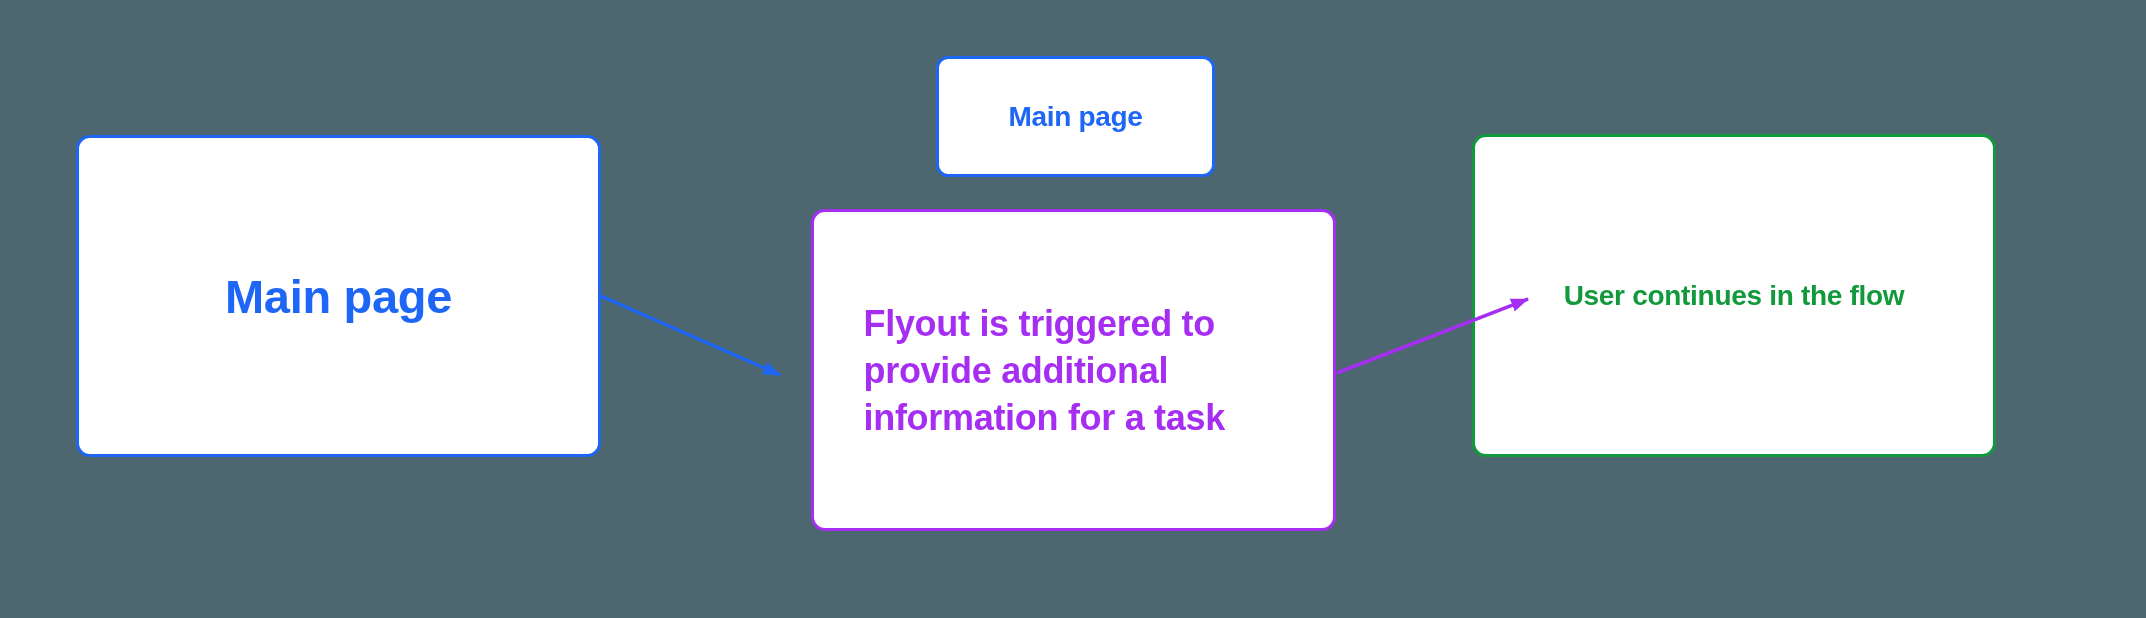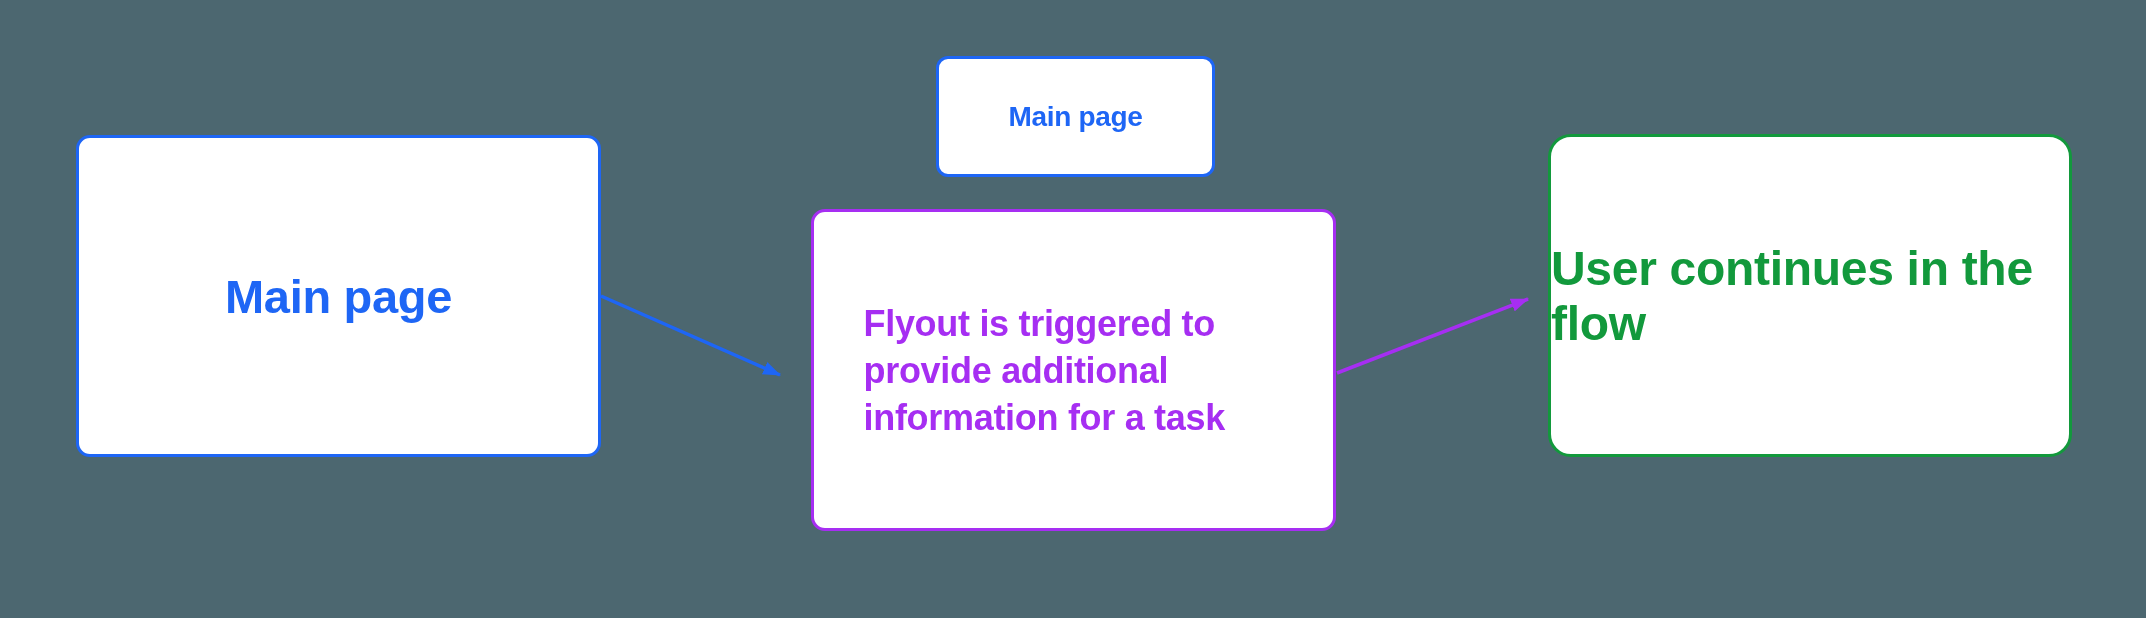--- a/index.html
+++ b/index.html
@@ -54,26 +54,26 @@
     left: 811px; top: 209px;
     width: 525px; height: 322px;
     border: 3px solid var(--purple);
     border-radius: 14px;
     color: var(--purple);
     font-size: 36px;
     line-height: 47px;
   }
   .node-flyout .label { max-width: 420px; }
   .node-continue {
-    left: 1548px; top: 134px;
+    left: 1472px; top: 134px;
     width: 524px; height: 323px;
     border: 3px solid var(--green);
-    border-radius: 23px;
+    border-radius: 14px;
     color: var(--green);
-    font-size: 48px;
+    font-size: 28px;
   }
   .arrows-layer {
     position: absolute;
     left: 0; top: 0;
     width: 2146px; height: 618px;
     pointer-events: none;
   }
   .arrows-layer line { pointer-events: stroke; }
 </style>
 </head>

